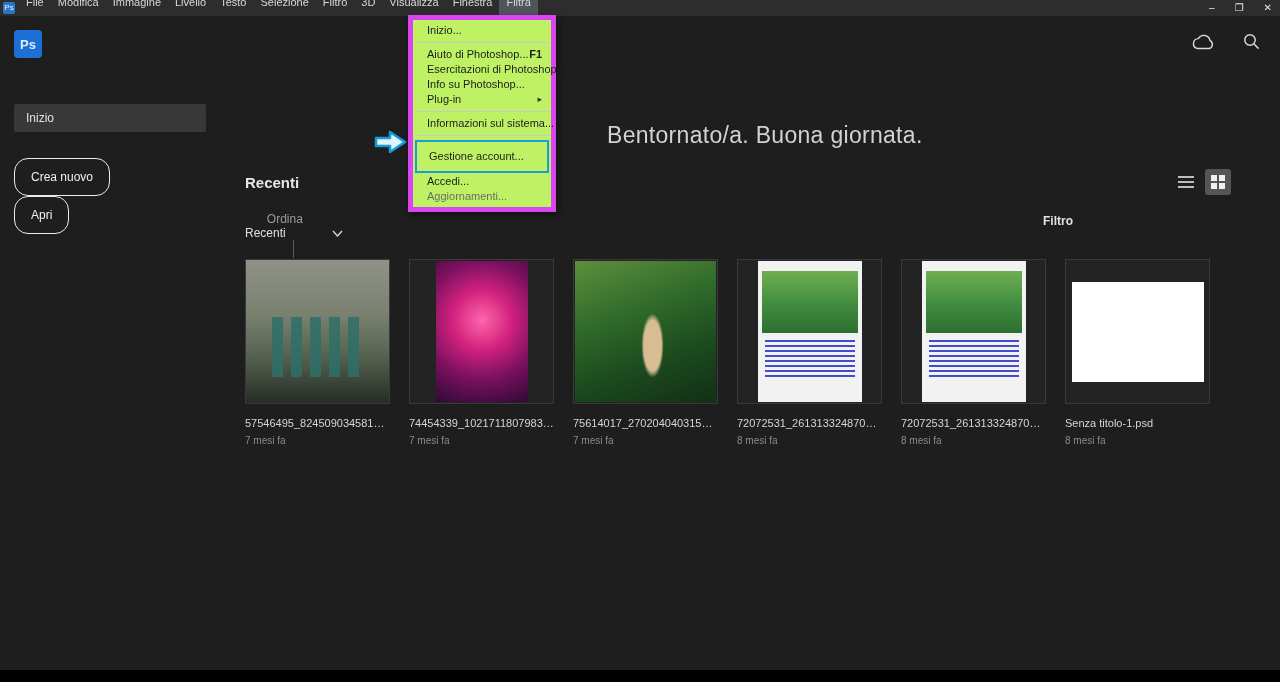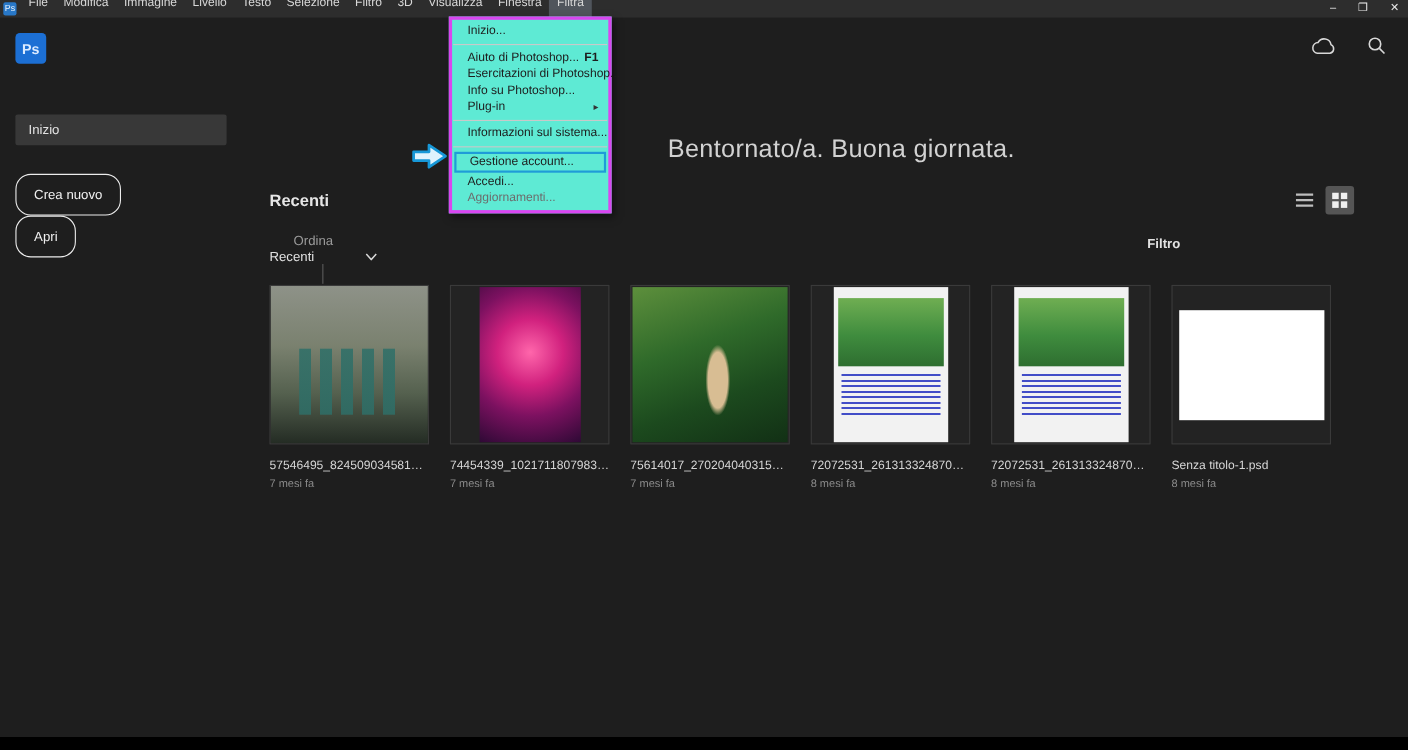--- a/index.html
+++ b/index.html
@@ -76,30 +76,30 @@
       background:radial-gradient(ellipse 16px 46px at 55% 60%,#d8bd93 0 55%,transparent 70%),
                  linear-gradient(160deg,#5d8f3c 0%,#2f6a2a 38%,#1c4a1e 68%,#123015 100%);}
   .t45{width:104px;height:141px;background:#f2f2f2;position:relative;}
   .t45::before{content:'';position:absolute;left:4px;right:4px;top:10px;height:62px;
       background:linear-gradient(180deg,#6fae52 0%,#3f8c3e 55%,#2e6e30 100%);}
   .t45::after{content:'';position:absolute;left:7px;right:7px;top:79px;height:38px;
       background:repeating-linear-gradient(180deg,#2330c0 0 2px,transparent 2px 5px);opacity:.85;}
   .t6{width:132px;height:100px;background:#ffffff;}
   
   .dropdown{
-    position:absolute;left:408px;top:15px;width:148px;background:#5eead4;
-    border:3px solid #d946ef;box-shadow:2px 3px 7px rgba(0,0,0,.5);
+    position:absolute;left:408px;top:15px;width:148px;background:#bef264;
+    border:5px solid #d946ef;box-shadow:2px 3px 7px rgba(0,0,0,.5);
     font-size:11px;color:#1d1d1d;padding:3px 0;z-index:20;
   }
   .dd-item{height:15px;line-height:15px;padding:0 9px 0 14px;display:flex;justify-content:space-between;align-items:center;white-space:nowrap;cursor:default;}
   .dd-item .shortcut{color:#1d1d1d;font-weight:bold;}
   .dd-item .sub-arrow{font-size:9px;color:#333;}
   .dd-item.dim{color:#6c6c6c;}
   .dd-item.highlight{
-    border:2px solid #1f9cd8;margin:1px 2px;padding:0 7px 0 12px;height:19px;line-height:15px;
+    border:2px solid #1f9cd8;margin:1px 2px;padding:0 7px 0 12px;height:33px;line-height:15px;
   }
   .dd-sep{height:1px;background:#c9c9c9;margin:4px 1px;}
   .annot-arrow{position:absolute;left:374px;top:129px;z-index:25;}
   .bottom-bar{position:absolute;left:0;right:0;bottom:0;height:12px;background:#000;}
   svg{display:block;}
 </style>
 </head>
 <body>
 
 <div class="screen">

